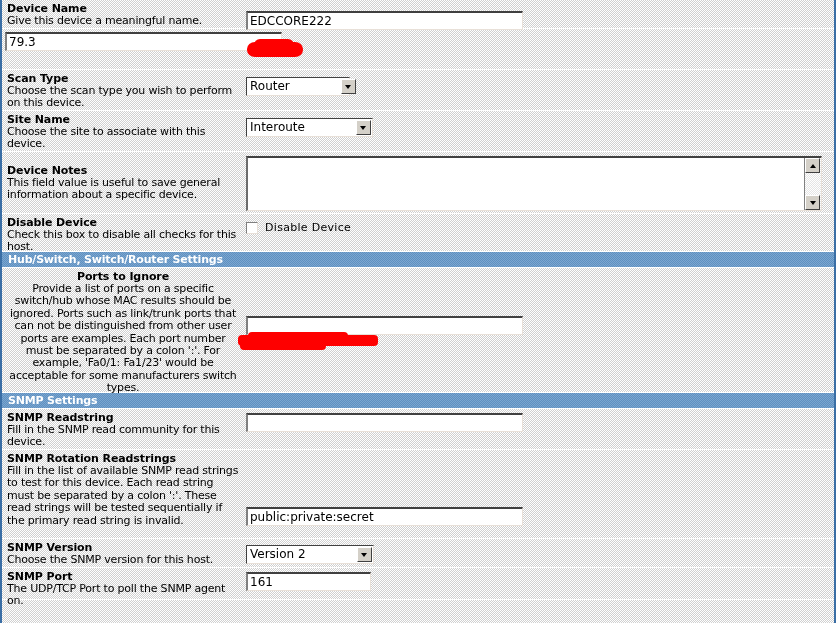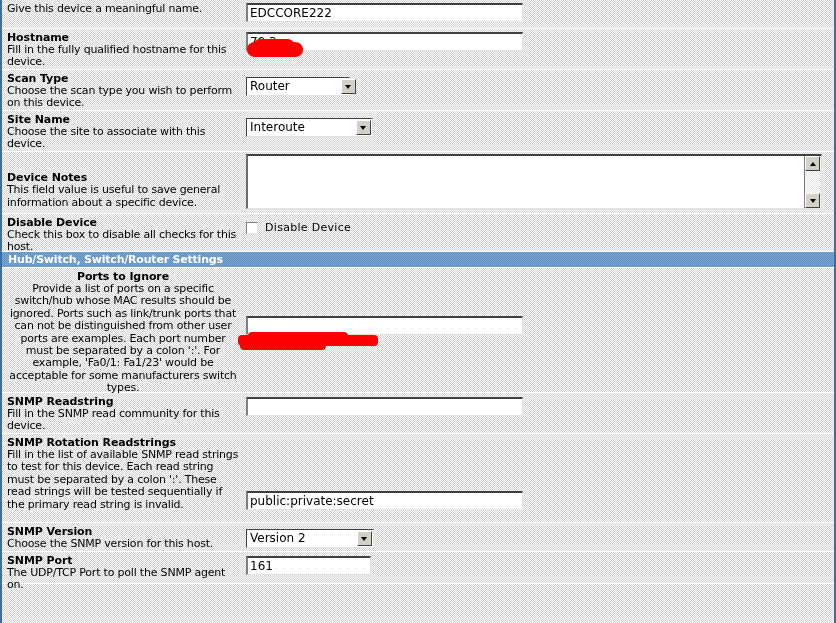--- a/index.html
+++ b/index.html
@@ -261,32 +261,29 @@
     border-radius: 4px;
   }
 </style>
 </head>
 <body>
 
 <div id="page">
 
   <div class="row" style="height:29px;">
     <div class="desc">
+      <div class="lbl-title">Device Name</div>
       <div class="lbl-help">Give this device a meaningful name.</div>
     </div>
-    <div class="ctrl" style="padding-top:3px;">
+    <div class="ctrl" style="padding-top:11px;">
       <div class="tinput" style="width:277px;">EDCCORE222</div>
     </div>
   </div>
 
   <div class="row" style="height:41px;">
-    <div class="desc">
-      <div class="lbl-title">Hostname</div>
-      <div class="lbl-help">Fill in the fully qualified hostname for this device.</div>
-    </div>
     <div class="ctrl" style="padding-top:3px;">
       <div class="tinput" style="width:277px;">79.3</div>
     </div>
   </div>
 
   <div class="row" style="height:41px;">
     <div class="desc">
       <div class="lbl-title">Scan Type</div>
       <div class="lbl-help">Choose the scan type you wish to perform on this device.</div>
     </div>
@@ -308,21 +305,21 @@
     <div class="ctrl" style="padding-top:5px;">
       <div class="sel">
         <span class="sel-text">Interoute</span>
         <span class="sel-btn">
           <span class="arr arr-dn"></span>
         </span>
       </div>
     </div>
   </div>
 
-  <div class="row" style="height:62px;align-items:flex-end;">
+  <div class="row" style="height:62px;">
     <div class="desc" style="padding-top:13px;">
       <div class="lbl-title">Device Notes</div>
       <div class="lbl-help">This field value is useful to save general information about a specific device.</div>
     </div>
     <div class="ctrl" style="padding-top:4px;">
       <div class="tarea-wrap">
         <div class="tarea-text"></div>
         <div class="scrollbar">
           <div class="sb-btn sb-up">
             <span class="arr arr-up"></span>
@@ -353,20 +350,21 @@
   <div class="row" style="height:125px;text-align:center;">
     <div class="desc">
       <div class="lbl-title">Ports to Ignore</div>
       <div class="lbl-help">Provide a list of ports on a specific switch/hub whose MAC results should be ignored. Ports such as link/trunk ports that can not be distinguished from other user ports are examples. Each port number must be separated by a colon ':'. For example, 'Fa0/1: Fa1/23' would be acceptable for some manufacturers switch types.</div>
     </div>
     <div class="ctrl" style="padding-top:48px;">
       <div class="tinput" style="width:277px;"></div>
     </div>
   </div>
 
+  <div class="section-bar">SNMP Settings</div>
 
   <div class="row" style="height:41px;">
     <div class="desc">
       <div class="lbl-title">SNMP Readstring</div>
       <div class="lbl-help">Fill in the SNMP read community for this device.</div>
     </div>
     <div class="ctrl" style="padding-top:4px;">
       <div class="tinput" style="width:277px;"></div>
     </div>
   </div>

